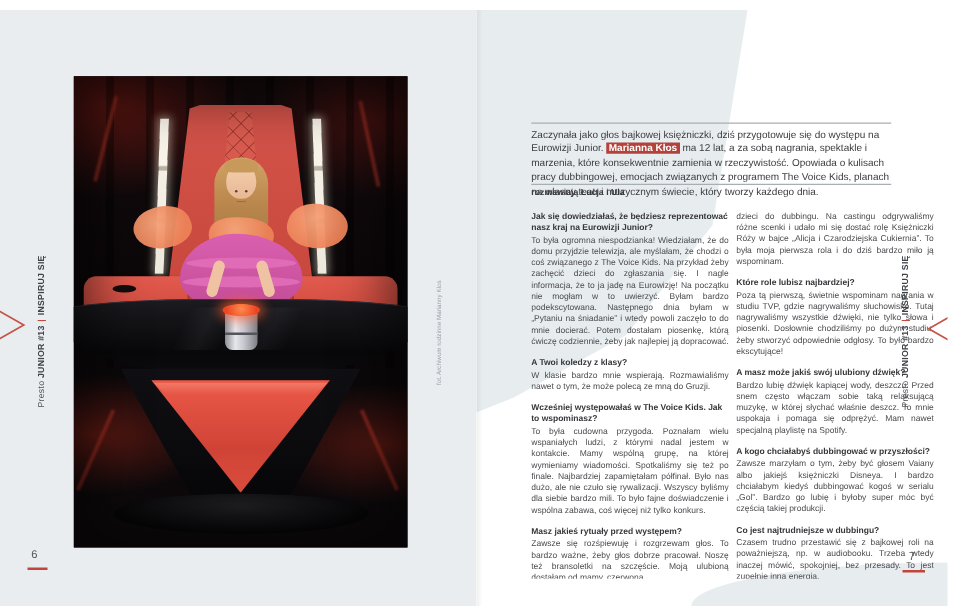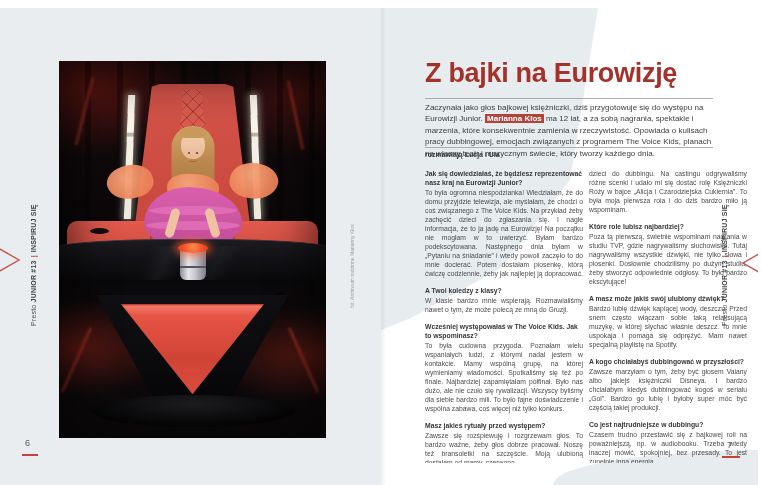--- a/index.html
+++ b/index.html
@@ -179,21 +179,20 @@
 
       <div class="pagenum" style="left:25px; top:430px;">6</div>
       <div class="pagerule" style="left:22px; top:446px; width:16px;"></div>
     </div>
 
     <div class="page-right">
       <div class="wedge"></div>
       <div class="bcurve"></div>
       <div class="spine"></div>
 
-      <h1 class="title">Z bajki na Eurowizję</h1>
 
       <div class="rule" style="top:90px;"></div>
       <p class="intro"><span>Zaczynała jako głos bajkowej księżniczki, dziś przygotowuje się do występu na Eurowizji Junior. </span><span class="hl">Marianna Kłos</span><span> ma 12 lat, a za sobą nagrania, spektakle i marzenia, które konsekwentnie zamienia w rzeczywistość. Opowiada o kulisach pracy dubbingowej, emocjach związanych z programem The Voice Kids, planach na własny teatr i muzycznym świecie, który tworzy każdego dnia.</span></p>
       <div class="rule" style="top:139px;"></div>
       <div class="byline">rozmawiają Łucja i Ula</div>
 
       <div class="col col-l">
           <div class="q">Jak się dowiedziałaś, że będziesz reprezentować nasz kraj na Eurowizji Junior?</div>
           <div class="a">To była ogromna niespodzianka! Wiedziałam, że do domu przyjdzie telewizja, ale myślałam, że chodzi o coś związanego z The Voice Kids. Na przykład żeby zachęcić dzieci do zgłaszania się. I nagle informacja, że to ja jadę na Eurowizję! Na początku nie mogłam w to uwierzyć. Byłam bardzo podekscytowana. Następnego dnia byłam w „Pytaniu na śniadanie” i wtedy powoli zaczęło to do mnie docierać. Potem dostałam piosenkę, którą ćwiczę codziennie, żeby jak najlepiej ją dopracować.</div>
           <div class="q">A Twoi koledzy z klasy?</div>

